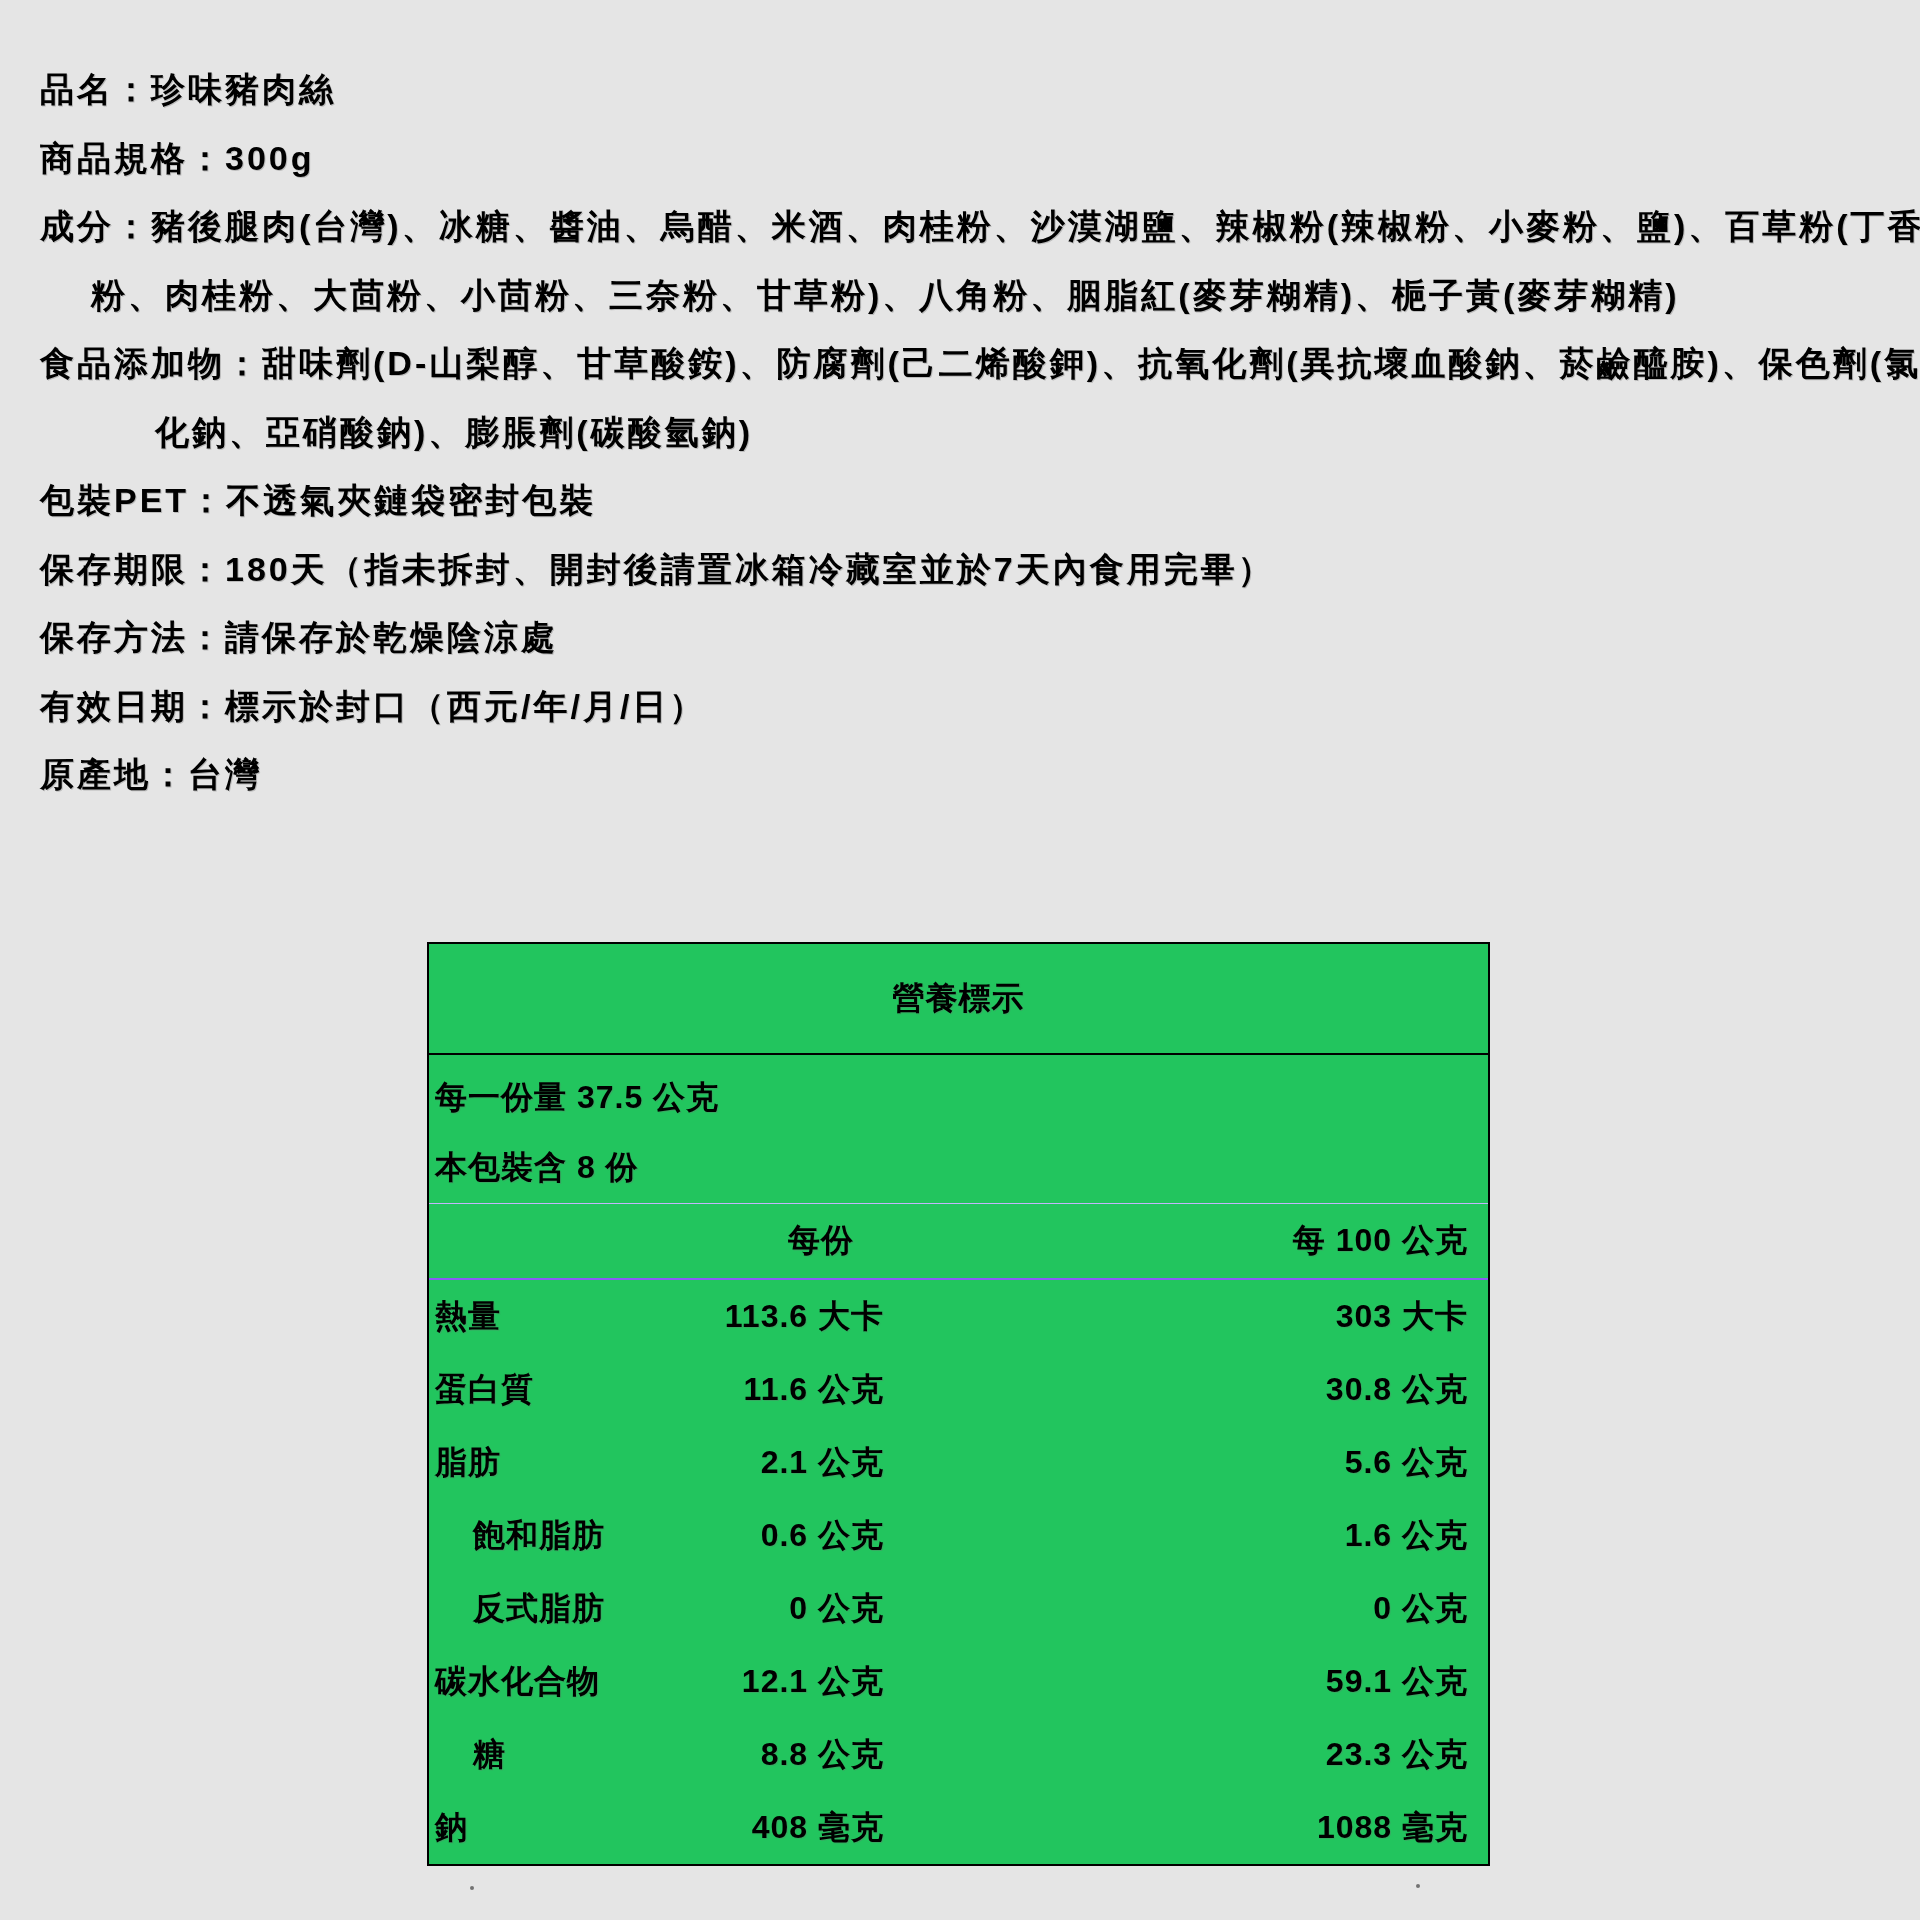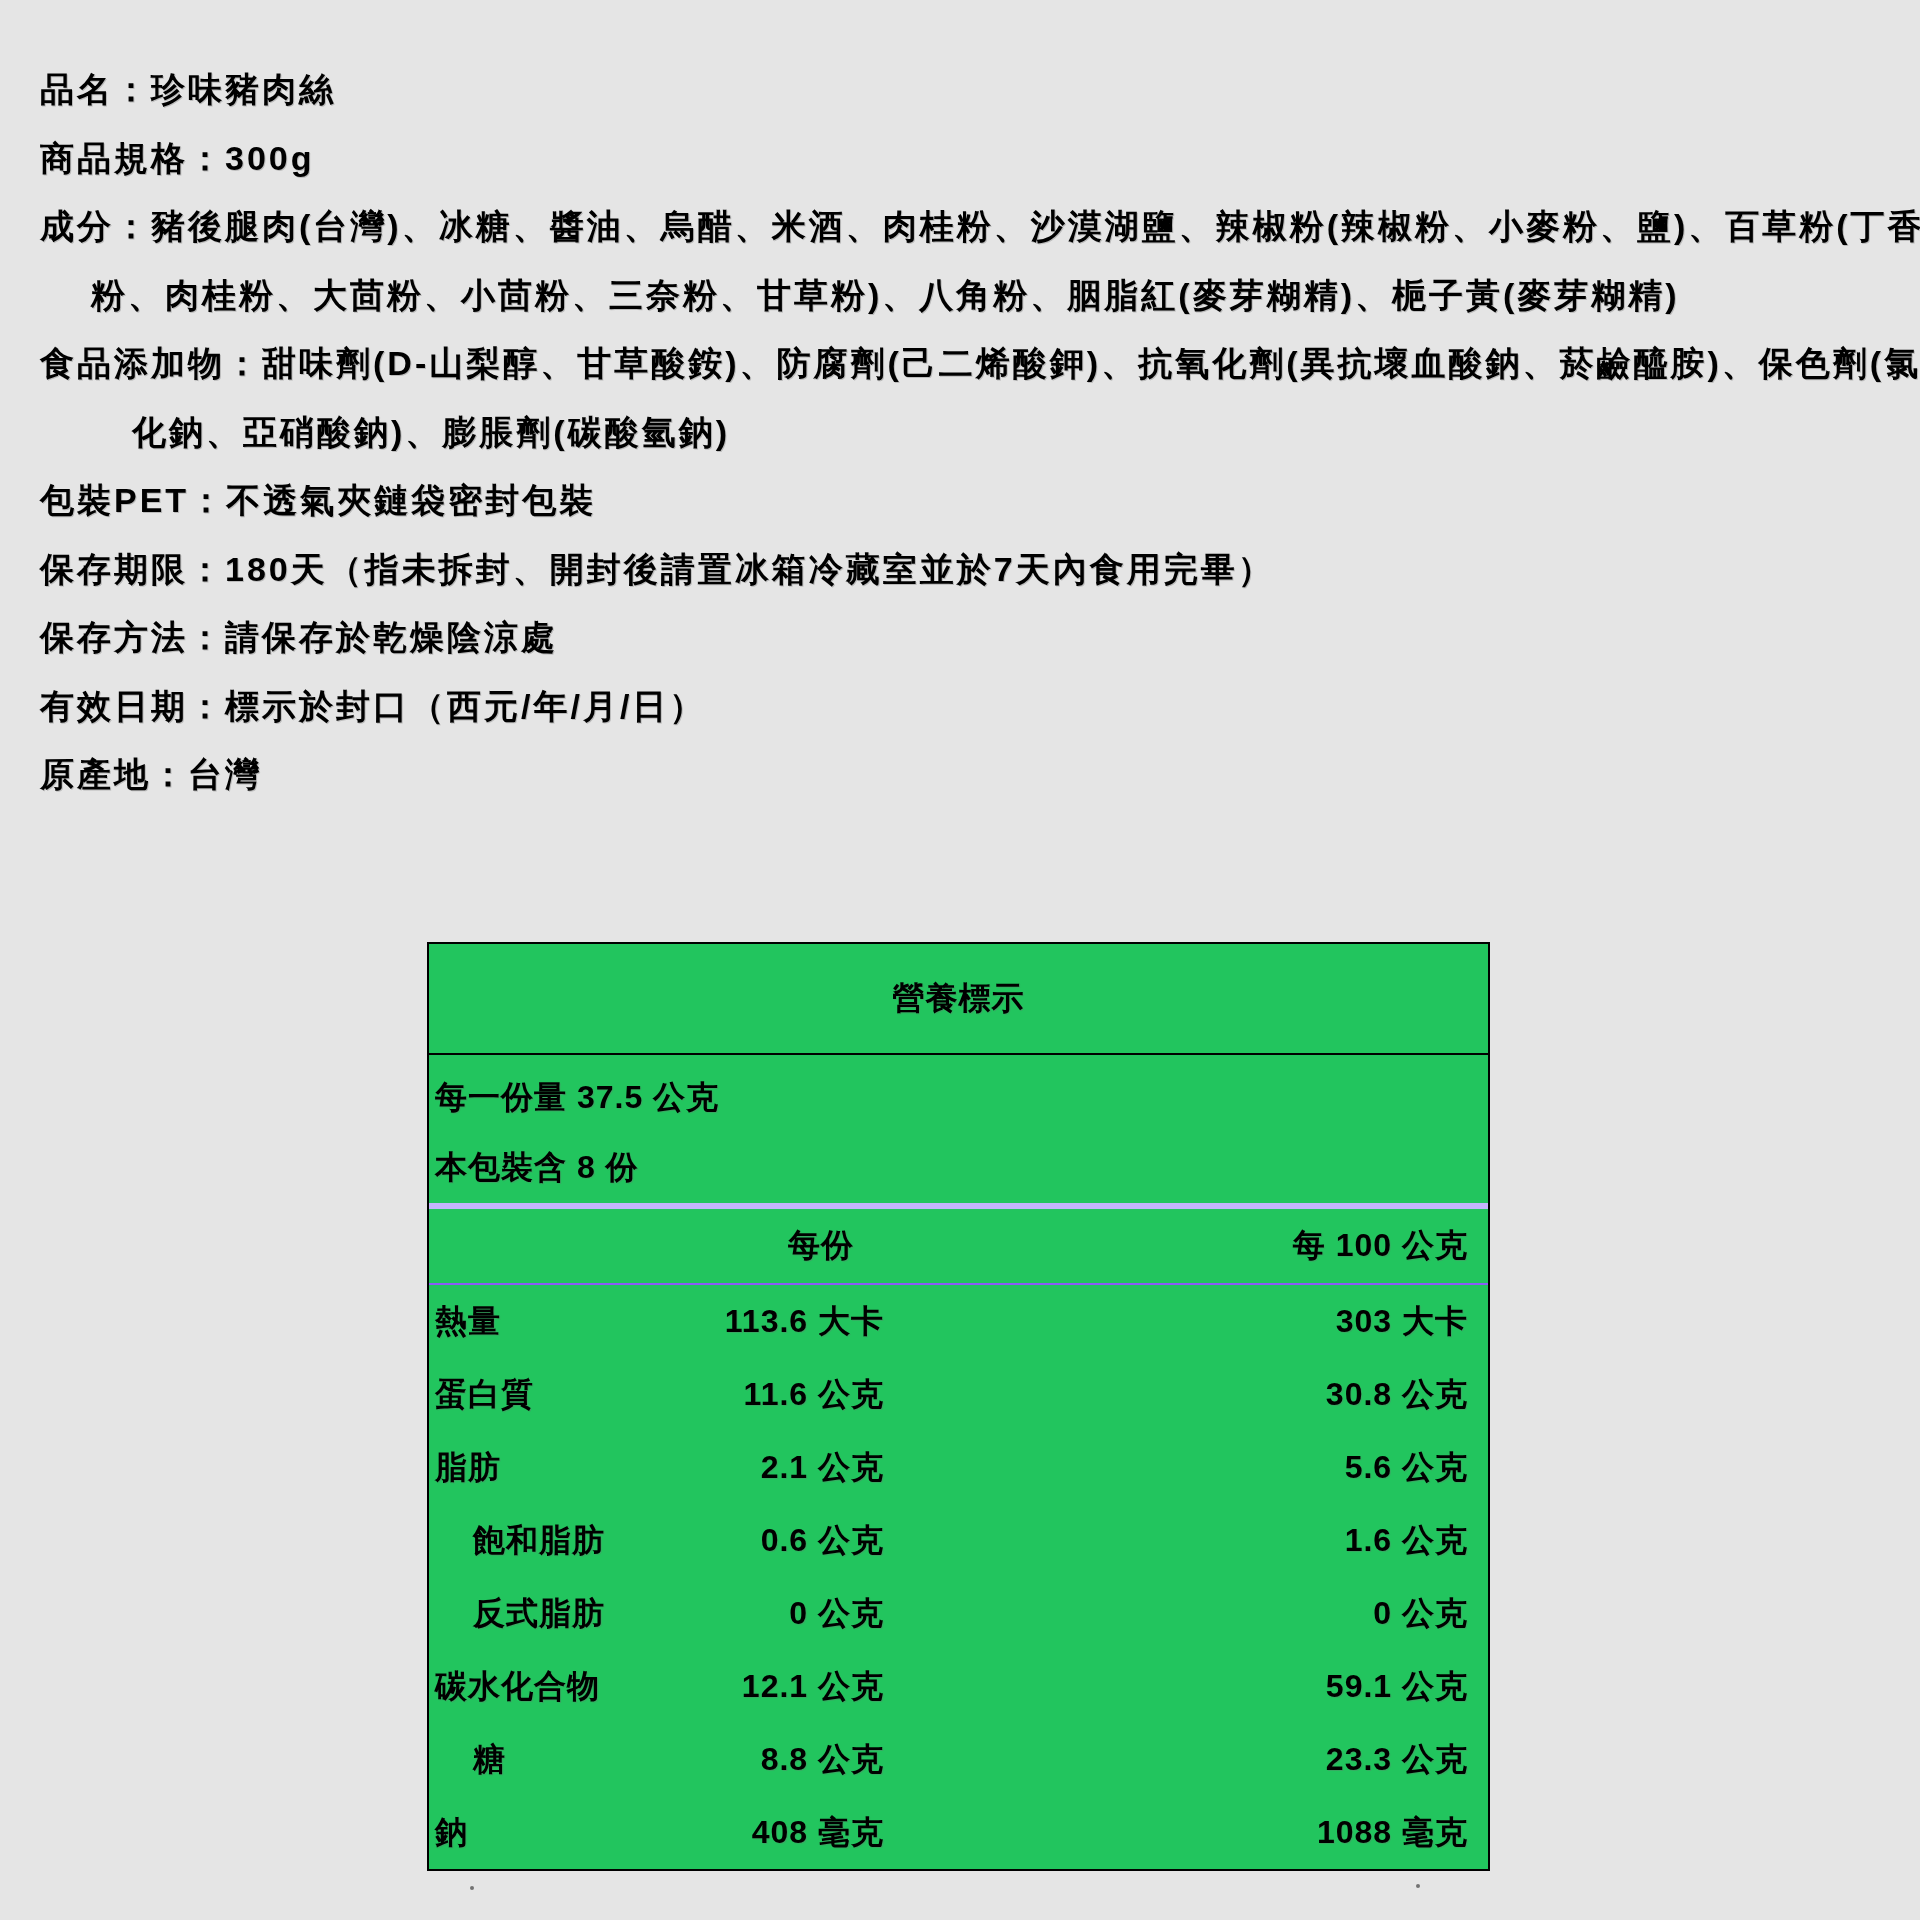--- a/index.html
+++ b/index.html
@@ -39,21 +39,21 @@
     font-size:32px;
     letter-spacing:1px;
     text-shadow:1px 1px 0 rgba(110,110,110,0.3);
   }
   .nt-title{
     height:109px;
     display:flex;align-items:center;justify-content:center;
     border-bottom:2px solid #000;
   }
   .nt-serving{
-    border-bottom:6px solid #c4b5fd;
+    border-bottom:1px solid #c4b5fd;
     padding:8px 0 0 6px;
   }
   .nt-serving > div{
     height:70px;
     display:flex;align-items:center;
   }
   .nt-cols{
     height:74px;
     border-bottom:2px solid #8b5cf6;
     display:grid;
@@ -95,21 +95,21 @@
     </div>
     <div class="info-row">
       <span class="lab">成分：</span>
       <span>豬後腿肉(台灣)、冰糖、醬油、烏醋、米酒、肉桂粉、沙漠湖鹽、辣椒粉(辣椒粉、小麥粉、鹽)、百草粉(丁香</span>
     </div>
     <div class="info-row" style="margin-left: 51px;">粉、肉桂粉、大茴粉、小茴粉、三奈粉、甘草粉)、八角粉、胭脂紅(麥芽糊精)、梔子黃(麥芽糊精)</div>
     <div class="info-row">
       <span class="lab">食品添加物：</span>
       <span>甜味劑(D-山梨醇、甘草酸銨)、防腐劑(己二烯酸鉀)、抗氧化劑(異抗壞血酸鈉、菸鹼醯胺)、保色劑(氯</span>
     </div>
-    <div class="info-row" style="margin-left: 92px;">化鈉、亞硝酸鈉)、膨脹劑(碳酸氫鈉)</div>
+    <div class="info-row" style="margin-left: 115px;">化鈉、亞硝酸鈉)、膨脹劑(碳酸氫鈉)</div>
     <div class="info-row">
       <span class="lab">包裝PET：</span>
       <span>不透氣夾鏈袋密封包裝</span>
     </div>
     <div class="info-row">
       <span class="lab">保存期限：</span>
       <span>180天（指未拆封、開封後請置冰箱冷藏室並於7天內食用完畢）</span>
     </div>
     <div class="info-row">
       <span class="lab">保存方法：</span>

